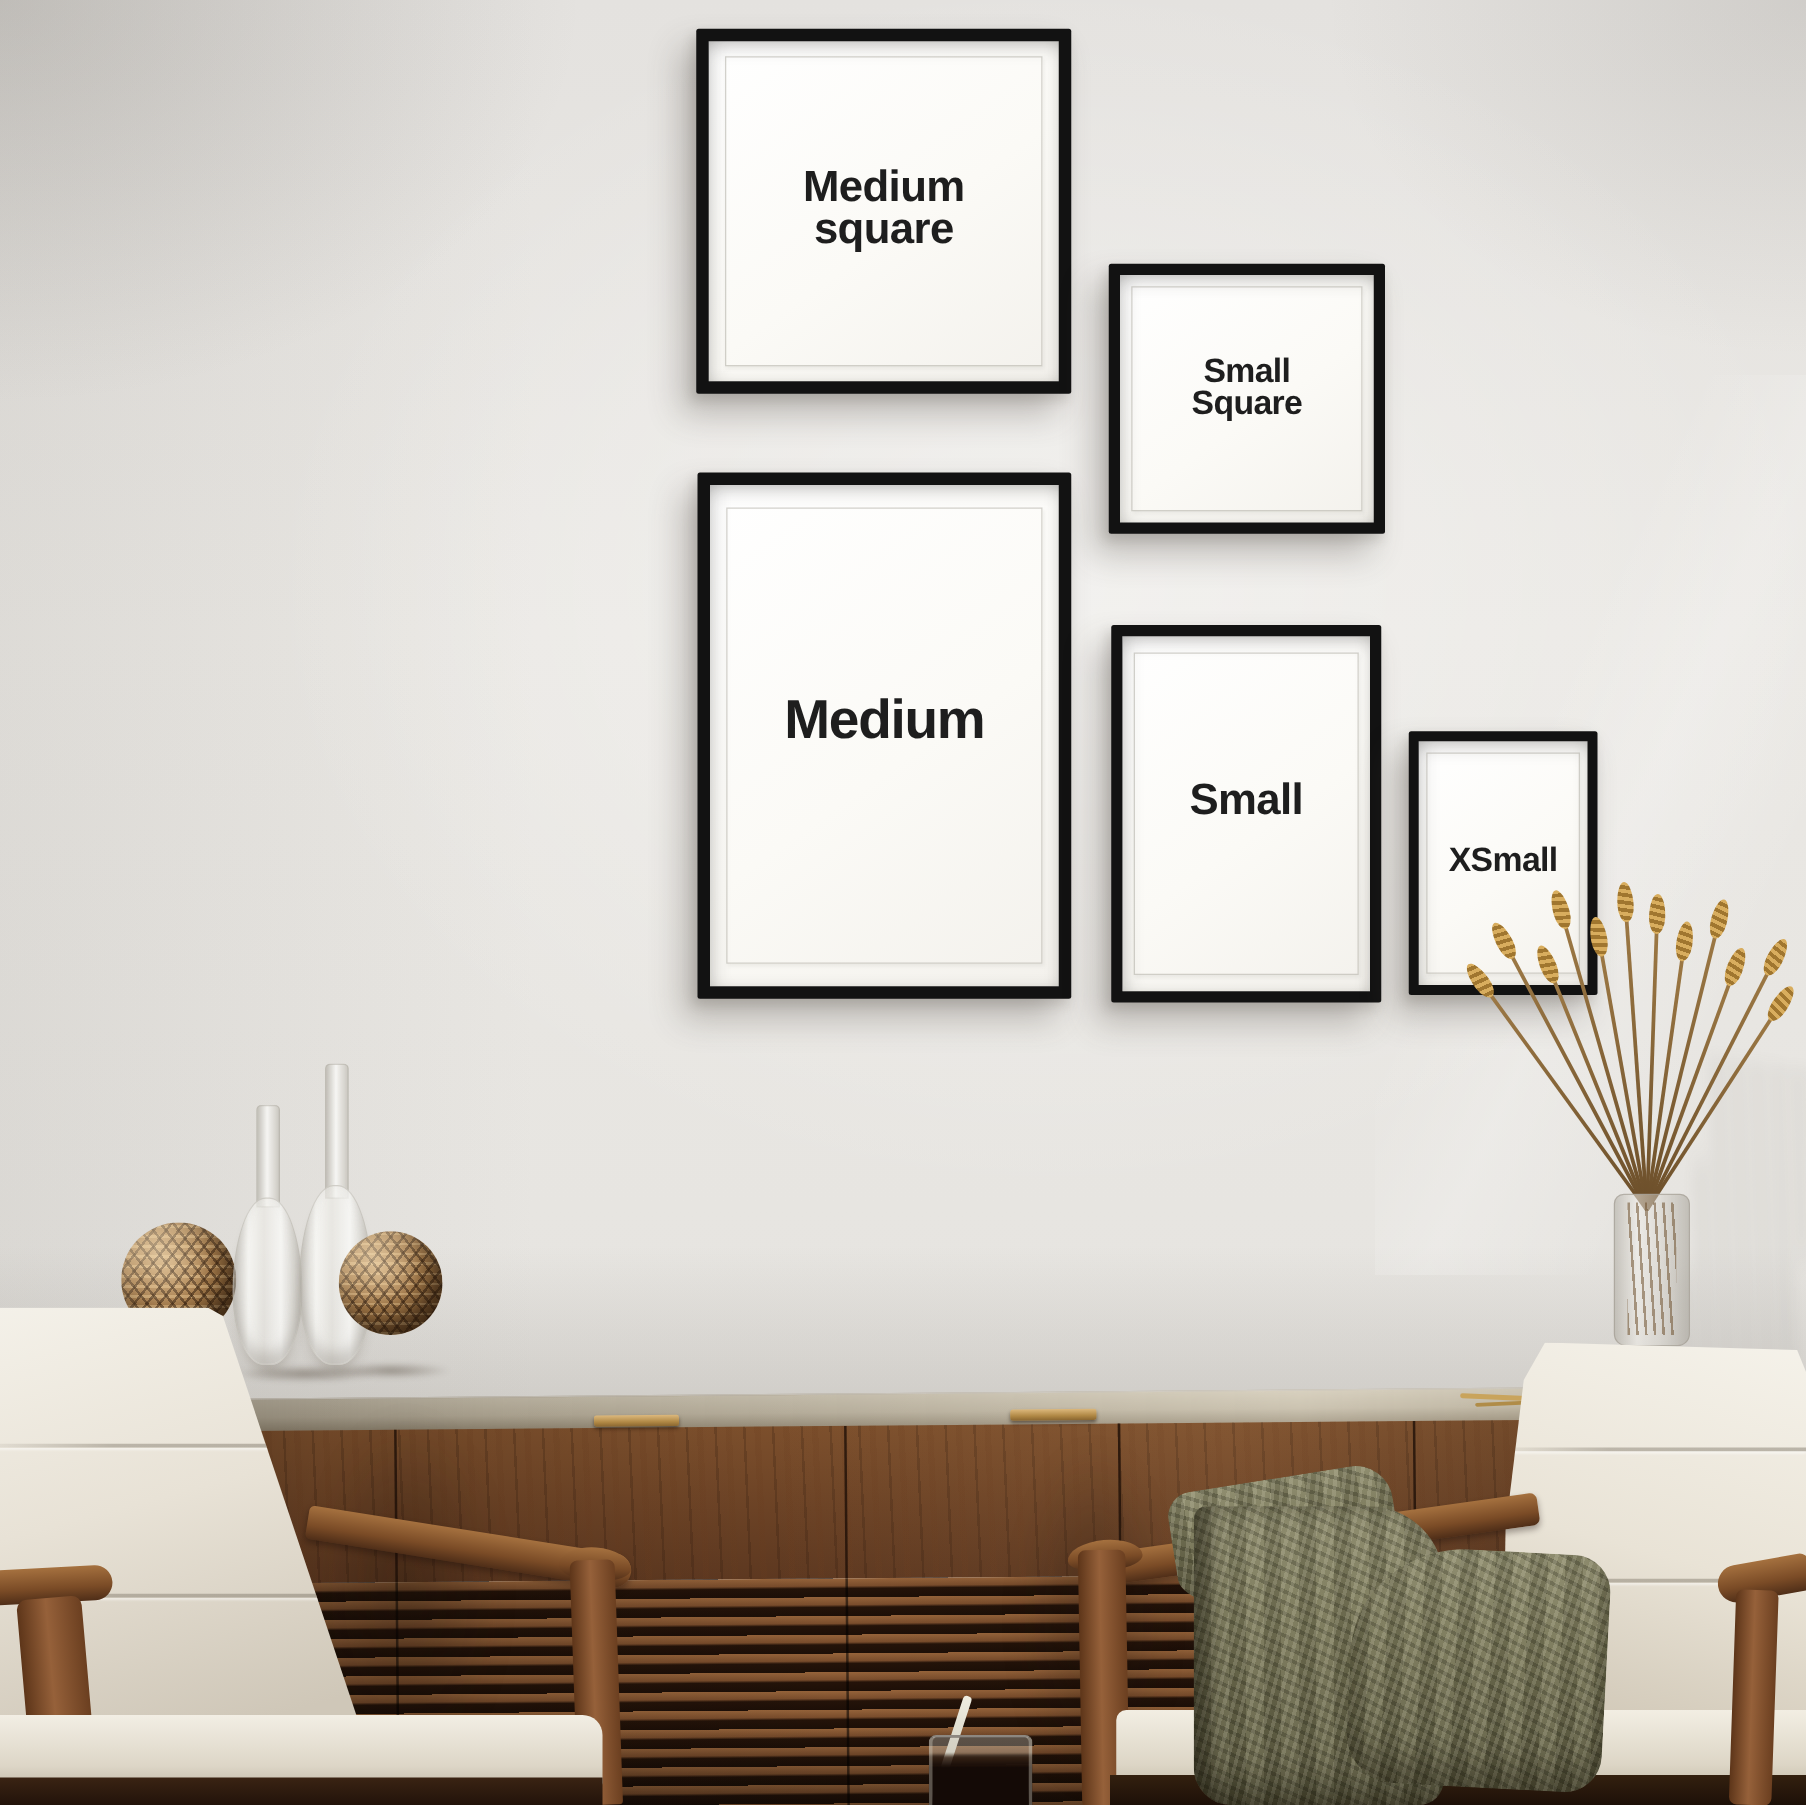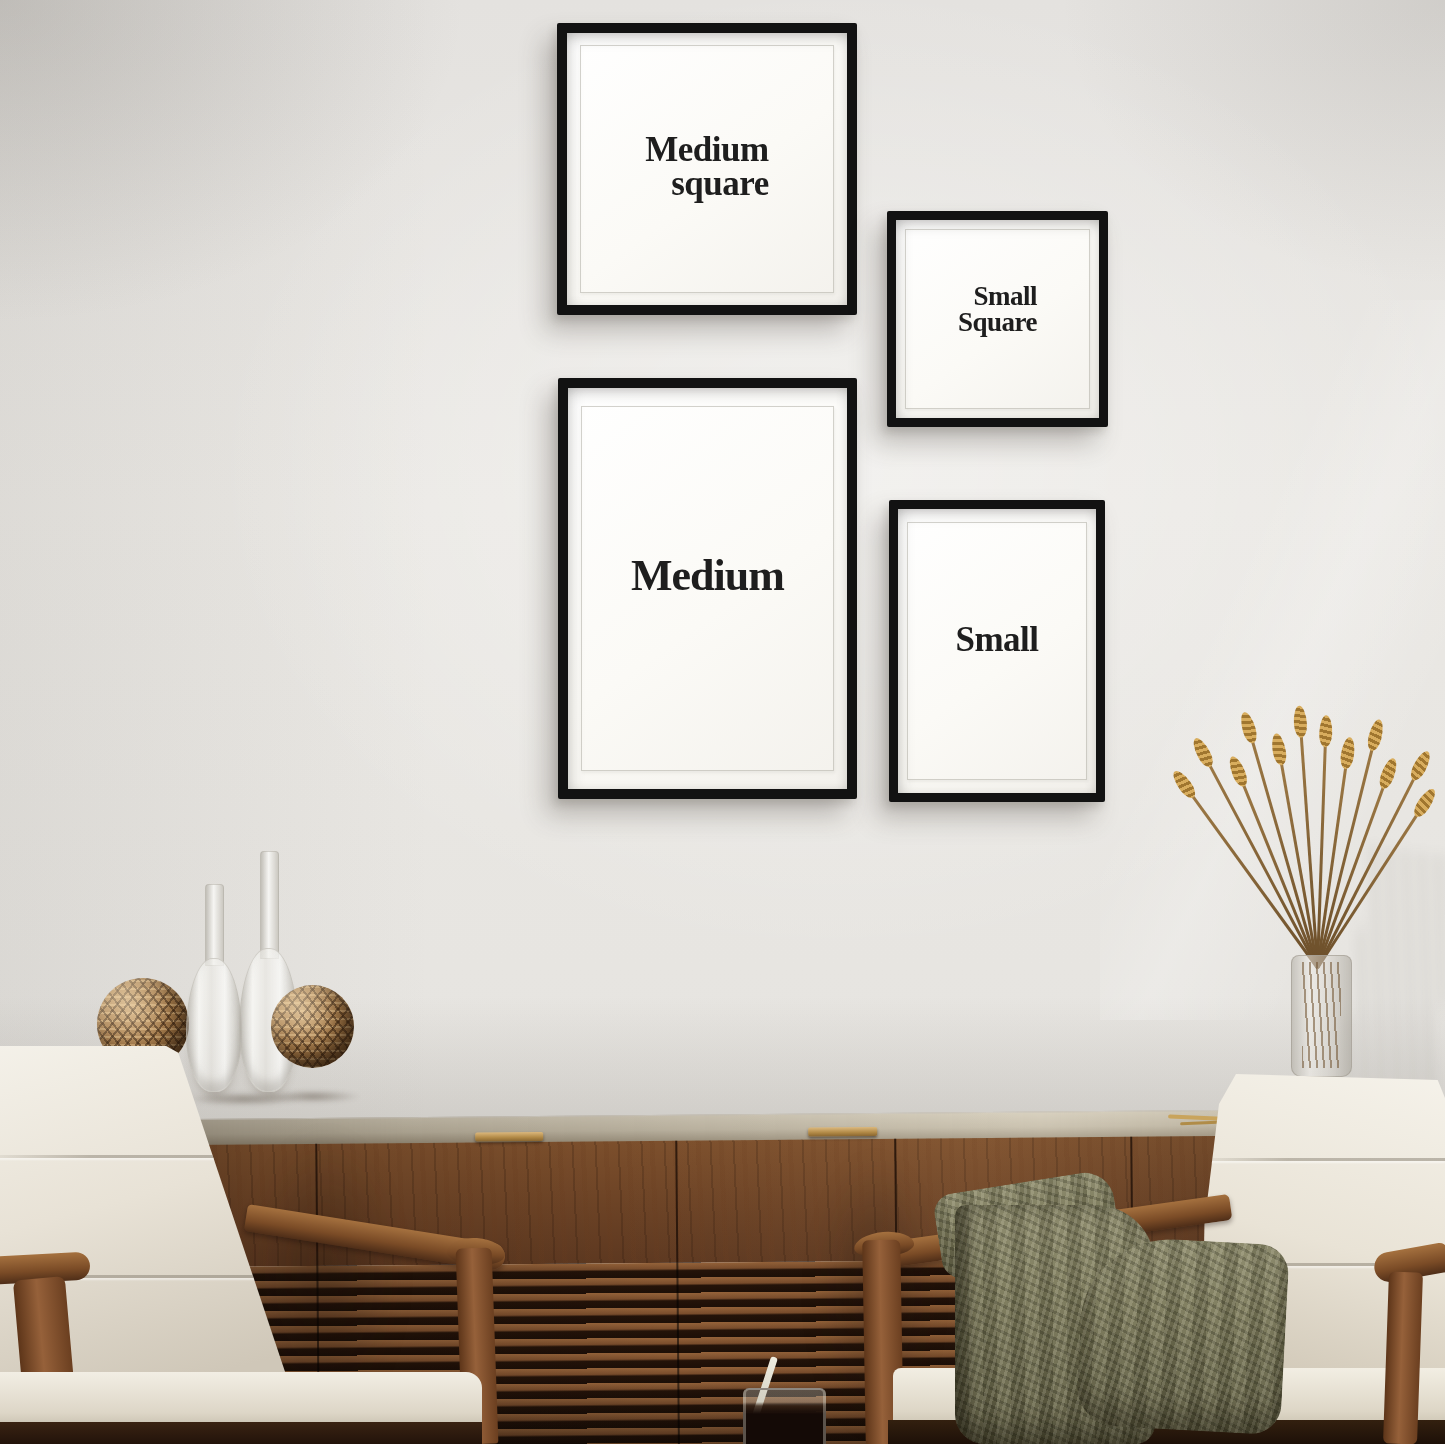--- a/index.html
+++ b/index.html
@@ -23,21 +23,21 @@
   .pframe{position:absolute;background:#121212;border-radius:2px;
     box-shadow:-12px 16px 26px rgba(75,70,62,0.30), -3px 5px 9px rgba(75,70,62,0.18);}
   .mat{position:absolute;background:linear-gradient(145deg,#ffffff 0%,#fbfaf6 55%,#f3f1ec 100%);
     box-shadow:inset 0 10px 16px -9px rgba(50,48,44,0.38),
                inset 12px 0 16px -11px rgba(50,48,44,0.22),
                inset -10px 0 14px -11px rgba(50,48,44,0.14),
                inset 0 -8px 12px -9px rgba(50,48,44,0.12);}
   .bevel{position:absolute;inset:4.5%;border:1px solid rgba(168,165,156,0.5);
     box-shadow:1px 2px 3px rgba(120,115,105,0.10);}
   .flabel{position:absolute;left:50%;transform:translate(-50%,-50%);
-    font-weight:bold;color:#1e1e1e;text-align:right;line-height:0.95;white-space:nowrap;font-family:Liberation Serif, serif;}
+    font-weight:bold;color:#1e1e1e;text-align:center;line-height:0.95;white-space:nowrap;}
   .l2{display:block;}
 
   .fr-large  {left:108px;top:210px;width:415px;height:590px;}
   .fr-large   .mat{inset:11px;}
   .fr-large   .flabel{top:42.5%;font-size:54px;letter-spacing:-1px;}
   .fr-msq    {left:557px;top:23px;width:300px;height:292px;}
   .fr-msq     .mat{inset:10px;}
   .fr-msq     .flabel{top:49%;font-size:39px;letter-spacing:-0.5px;}
   .fr-msq     .l2{font-size:35px;}
   .fr-ssq    {left:887px;top:211px;width:221px;height:216px;}
@@ -222,20 +222,26 @@
     </div>
   </div>
 
   <div class="pframe fr-small">
     <div class="mat">
       <div class="bevel"></div>
       <div class="flabel">Small</div>
     </div>
   </div>
 
+  <div class="pframe fr-xsmall">
+    <div class="mat">
+      <div class="bevel"></div>
+      <div class="flabel">XSmall</div>
+    </div>
+  </div>
 
   <div class="abs sideboard">
     <div class="sb-top"></div>
     <div class="sb-doors">
       <div class="seam" style="left:315px;"></div>
       <div class="seam" style="left:675px;"></div>
       <div class="seam" style="left:894px;"></div>
       <div class="seam" style="left:1130px;"></div>
     </div>
     <div class="sb-slats">

